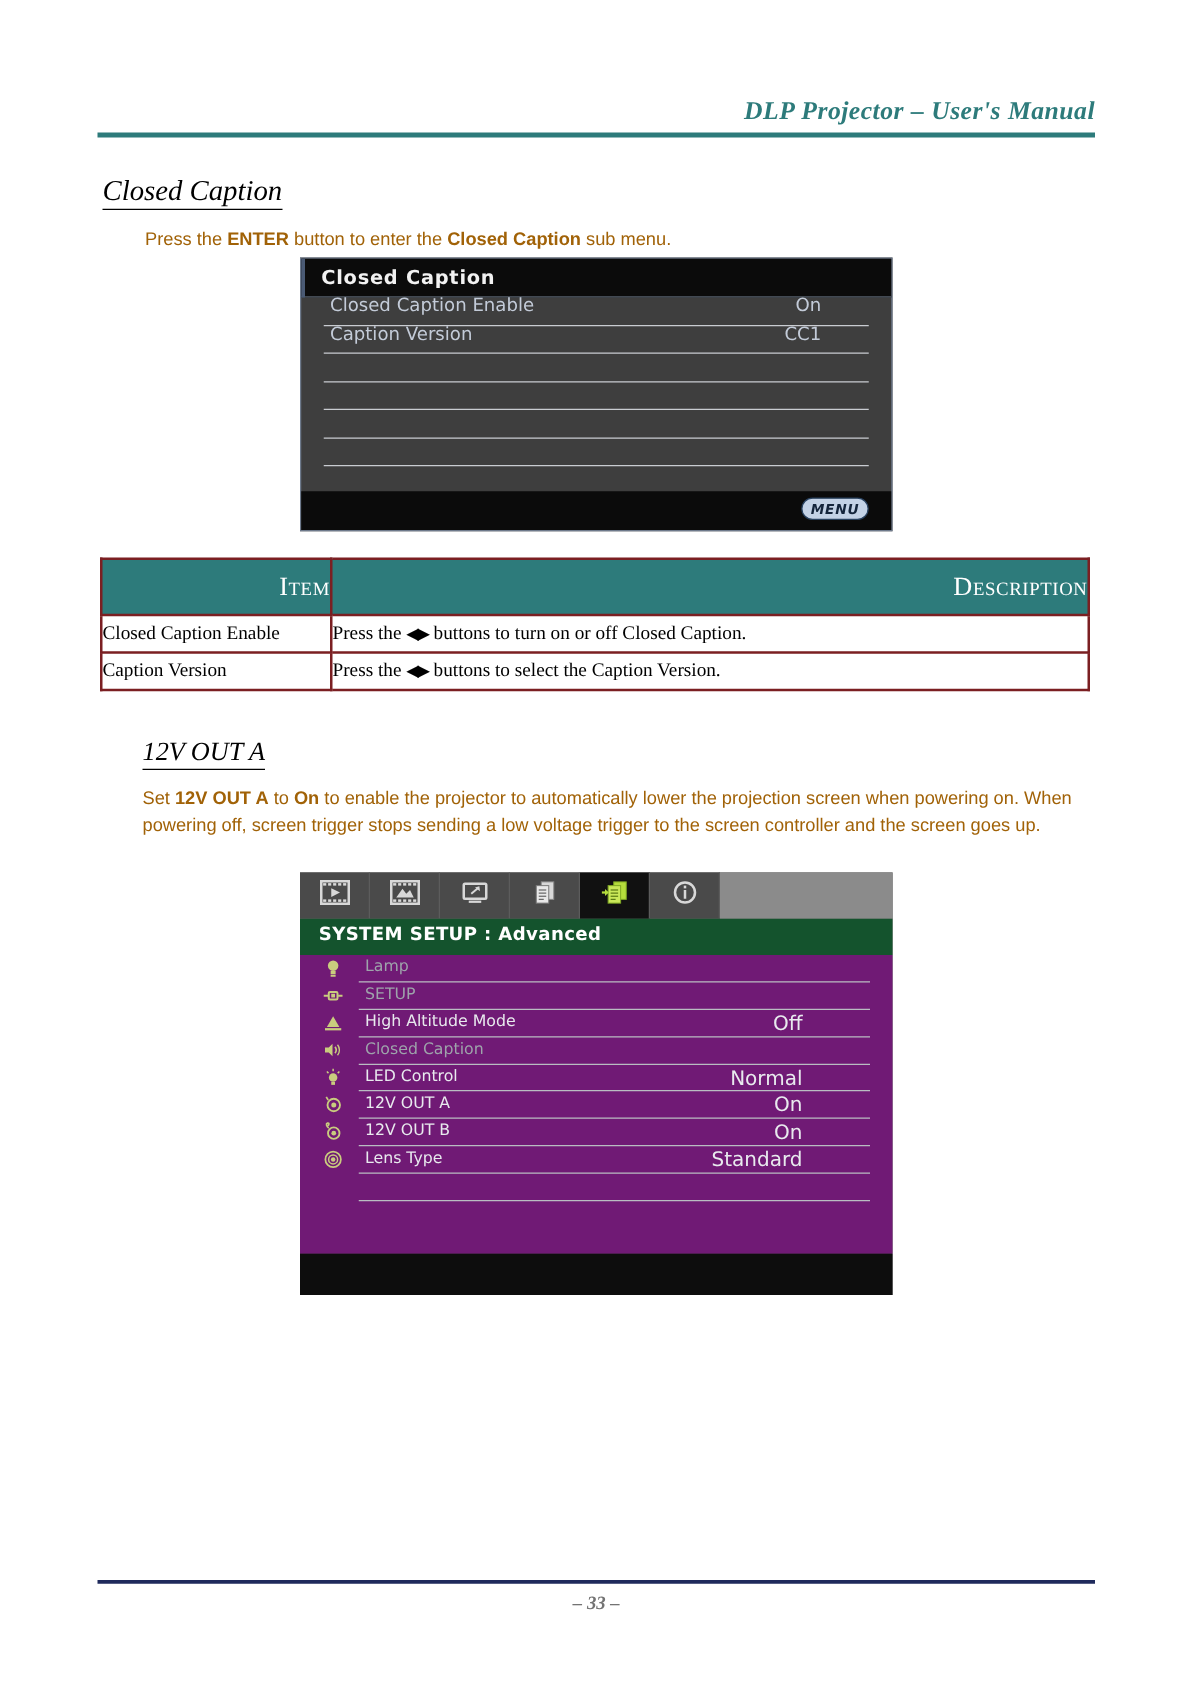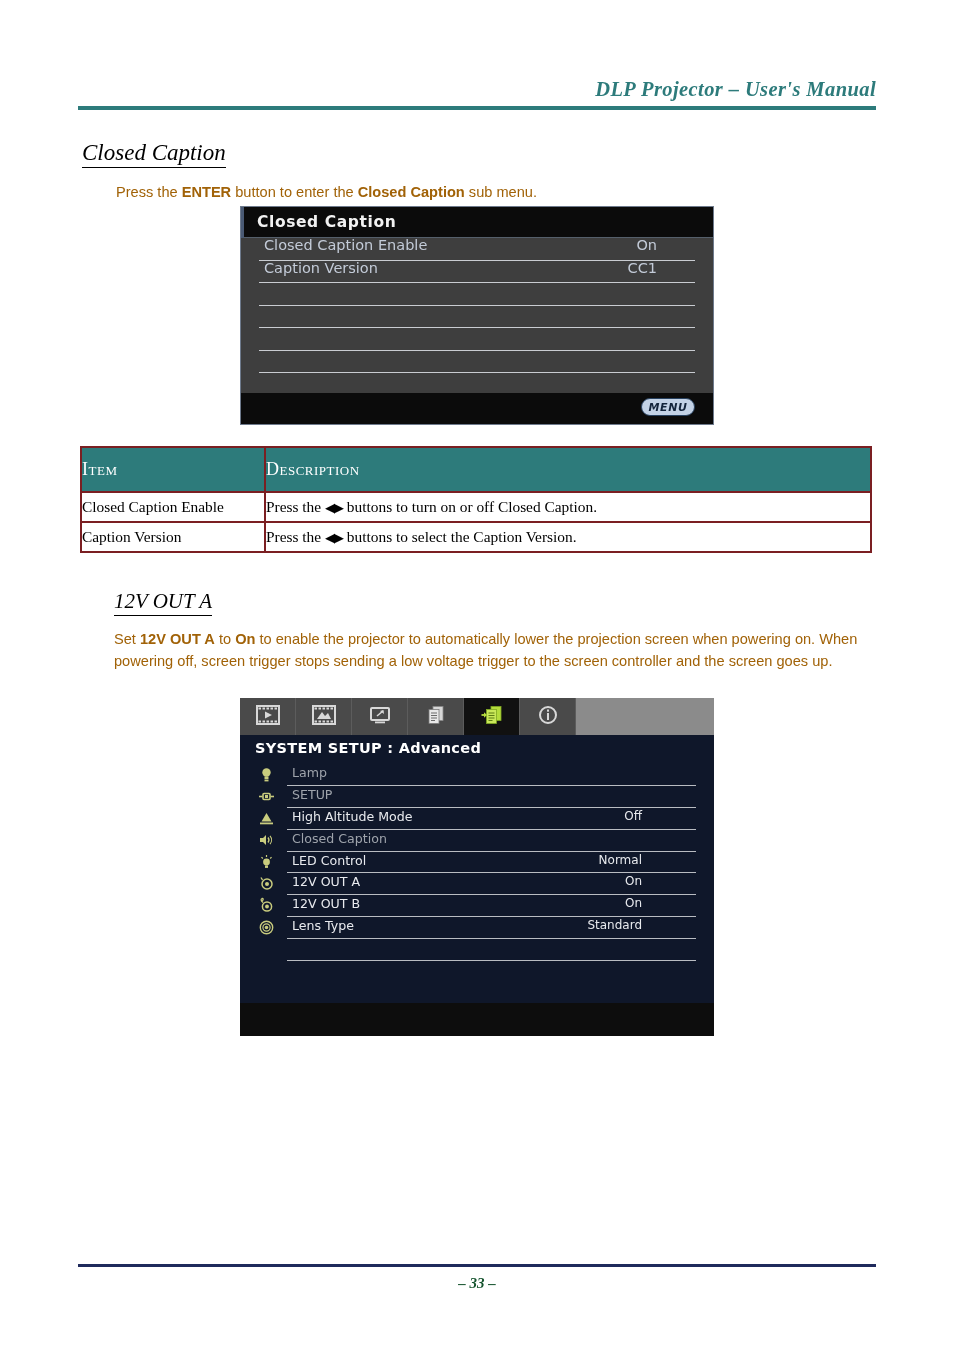--- a/index.html
+++ b/index.html
@@ -188,24 +188,24 @@
   }
   .spec-table th, .spec-table td {
     border: 2px solid #7b1f22;
     padding: 0;
   }
   .spec-table thead th {
     background: #2d7b7b;
     color: #ffffff;
     height: 43px;
     font-weight: normal;
-    font-size: 18px;
+    font-size: 21px;
     font-variant: small-caps;
     letter-spacing: 0.5px;
-    text-align: left;
+    text-align: right;
     vertical-align: middle;
     margin-left: 34px;
   }
   .spec-table tbody td {
     background: #ffffff;
     height: 28px;
     font-size: 15.4px;
     color: #000;
     vertical-align: middle;
   }
@@ -251,40 +251,40 @@
     flex: 1;
     height: 37px;
     background: #8b8b8b;
   }
   .osd2-header {
     position: absolute;
     left: 0;
     top: 37px;
     width: 100%;
     height: 29px;
-    background: #0f172a;
+    background: #14532d;
   }
   .osd2-header-text {
     position: absolute;
     left: 15px;
     top: 5px;
     font-family: "DejaVu Sans", sans-serif;
     font-weight: bold;
     font-size: 14.5px;
     color: #ffffff;
     letter-spacing: 0.3px;
     white-space: nowrap;
   }
   .osd2-body {
     position: absolute;
     left: 0;
     top: 66px;
     width: 100%;
     height: 239px;
-    background: #0f172a;
+    background: #701a75;
   }
   .osd2-row {
     position: relative;
     height: 21.9px;
     margin-left: 14px;
     margin-right: 18px;
   }
   .osd2-row .rule {
     position: absolute;
     left: 33px;
@@ -308,21 +308,21 @@
     font-size: 12.6px;
     color: #9ea3ab;
     white-space: nowrap;
   }
   .osd2-label.bright { color: #e8eaee; text-align: center; }
   .osd2-value {
     position: absolute;
     right: 54px;
     top: 1px;
     font-family: "DejaVu Sans", sans-serif;
-    font-size: 12px;
+    font-size: 16px;
     color: #e8eaee;
     white-space: nowrap;
   }
   .osd2-footer {
     position: absolute;
     left: 0;
     bottom: 0;
     width: 100%;
     height: 33px;
     background: #0d0d0d;
@@ -340,21 +340,21 @@
   .footer-page {
     position: absolute;
     left: 0;
     top: 1275px;
     width: 954px;
     text-align: center;
     font-family: "Liberation Serif", serif;
     font-style: italic;
     font-weight: bold;
     font-size: 15px;
-    color: #14532d;
+    color: #737373;
   }
 
   b, strong { font-weight: bold; }
 </style>
 </head>
 <body>
 
 <div class="page">
 
   <div class="header">

